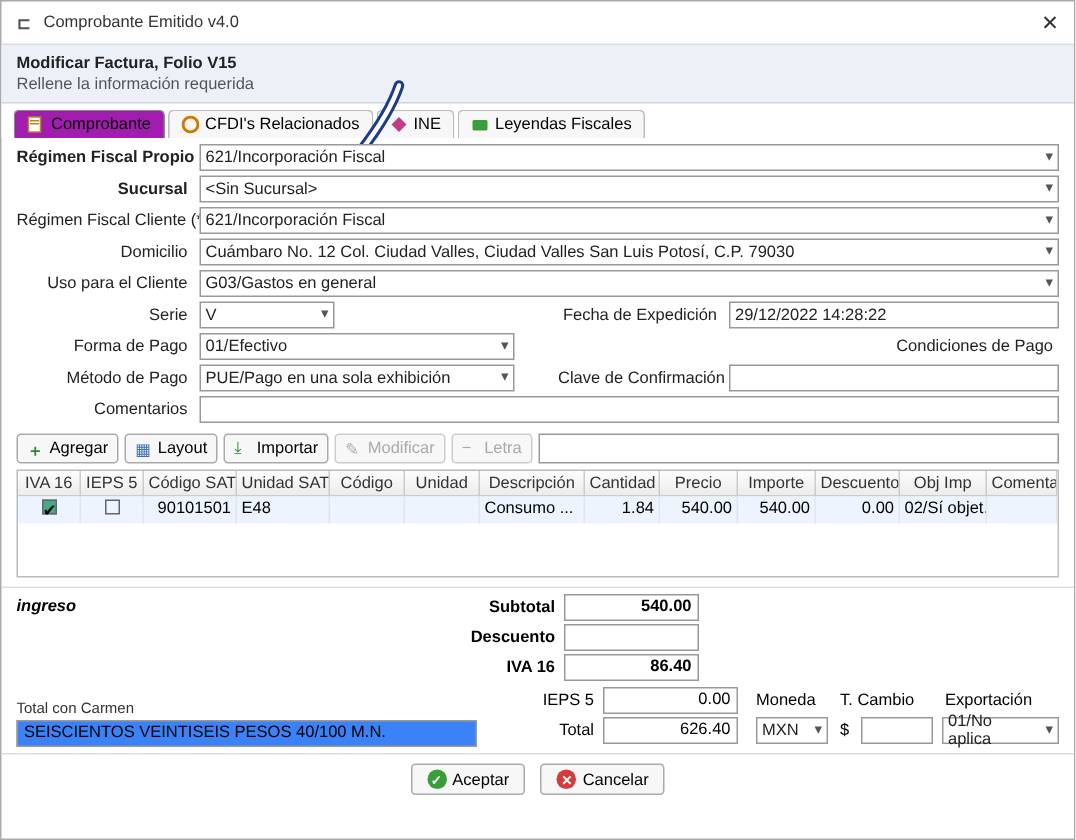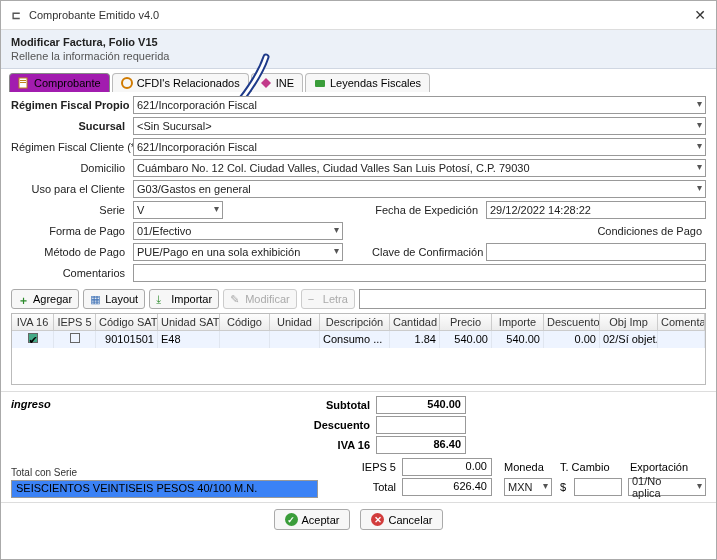--- a/index.html
+++ b/index.html
@@ -248,21 +248,21 @@
       <div class="trow">
           <div class="tlbl">IVA 16</div>
           <div class="tval">86.40</div>
           <div style="width:234px"></div>
         </div>
     </div>
   </div>
 
   <div class="bottom-row">
     <div class="letra-box">
-      <div class="cap">Total con Serie</div>
+      <div class="cap">Total con Carmen</div>
       <div class="val">SEISCIENTOS VEINTISEIS PESOS 40/100 M.N.</div>
     </div>
     <div>
       <div class="trow">
           <div class="tlbl">IEPS 5</div>
           <div class="tval">0.00</div>
         <div style="width:54px;padding-left:6px">Moneda</div>
         <div style="width:64px;padding-left:2px">T. Cambio</div>
         <div style="width:78px;padding-left:2px">Exportación</div>
       </div>

